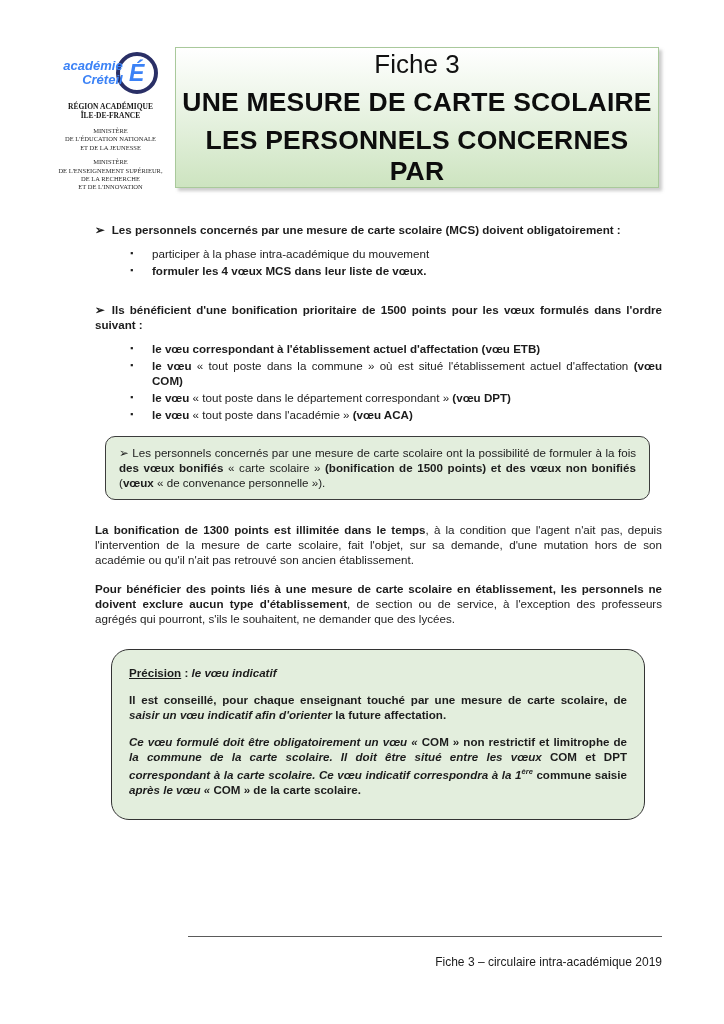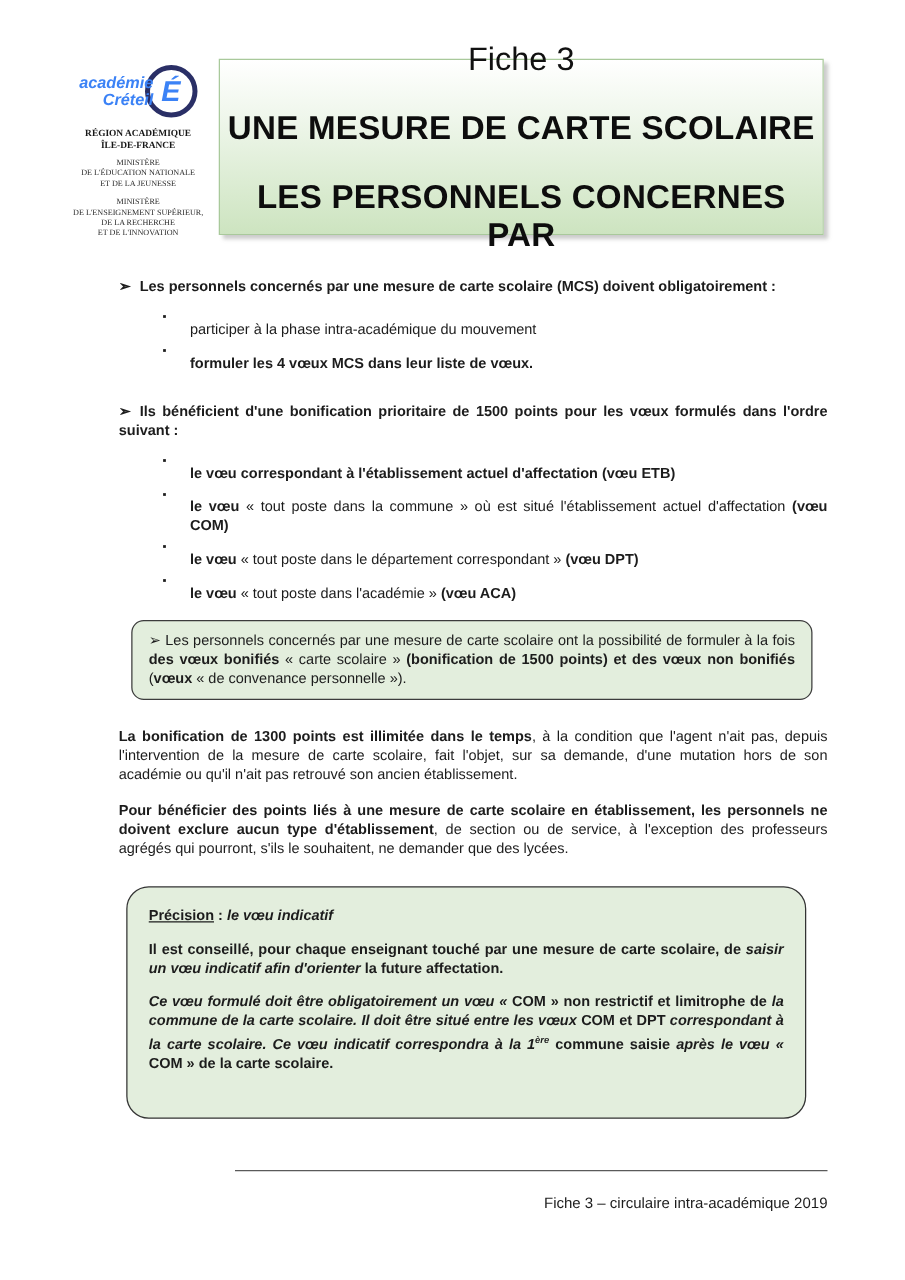--- a/index.html
+++ b/index.html
@@ -19,45 +19,45 @@
     font-size:7.5px; line-height:1.25; white-space:pre-line; color:#181818; }
   .logo-ministry { margin-top:6px; font-family:"Liberation Serif", serif;
     font-size:6.5px; line-height:1.3; white-space:pre-line; color:#2b2b2b; }
 
   
   .title-box {
     position:absolute; left:175px; top:47px; width:482px; height:139px;
     background:linear-gradient(180deg,#ffffff 0%, #eef6ea 35%, #cde4c0 100%);
     border:1px solid #a9c99b; box-shadow:3px 3px 3px rgba(110,110,110,0.35);
     display:flex; flex-direction:column; align-items:center; justify-content:center;
-    row-gap:24px; text-align:center;
+    row-gap:7px; text-align:center;
   }
   .title-kicker { font-size:26px; color:#111; }
   .title-line { font-size:26.5px; font-weight:bold; color:#0d0d0d; letter-spacing:0.2px; }
 
   
   .content { position:absolute; left:95px; top:222px; width:567px; font-size:11.6px; line-height:15px; color:#1c1c1c; }
   .heading { font-weight:bold; text-align:justify; margin:0; }
   .marker { margin-right:7px; }
   ul.blist { margin:9px 0 0 0; padding:0 0 0 35px; }
   ul.blist li { list-style:none; display:flex; margin:0 0 2px 0; }
   .bullet-marker { flex:none; width:22px; font-size:9px; line-height:15px; }
-  .bullet-text { flex:1; text-align:justify;margin-top:10px; }
+  .bullet-text { flex:1; text-align:justify; }
 
   .gap22 { height:22px; } .gap14 { height:14px; }
 
   .greenbox {
     background:#e3eedd; border:1.4px solid #3c3c3c; border-radius:10px;
     margin:14px 12px 0 10px; padding:8px 13px 9px 13px; text-align:justify;
   }
   .para { margin:0; text-align:justify; }
 
   .precision-box {
     background:#e3eedd; border:1.4px solid #333; border-radius:18px;
-    margin:23px 17px 0 6px; padding:15px 17px 36px 17px;
+    margin:23px 17px 0 16px; padding:15px 17px 22px 17px;
   }
   .precision-box .para { margin-top:12px; }
   .precision-title { margin:0; font-weight:bold; }
 
   .b { font-weight:bold; }
   .i { font-style:italic; }
   .u { text-decoration:underline; }
   sup { font-size:0.65em; }
 
   

